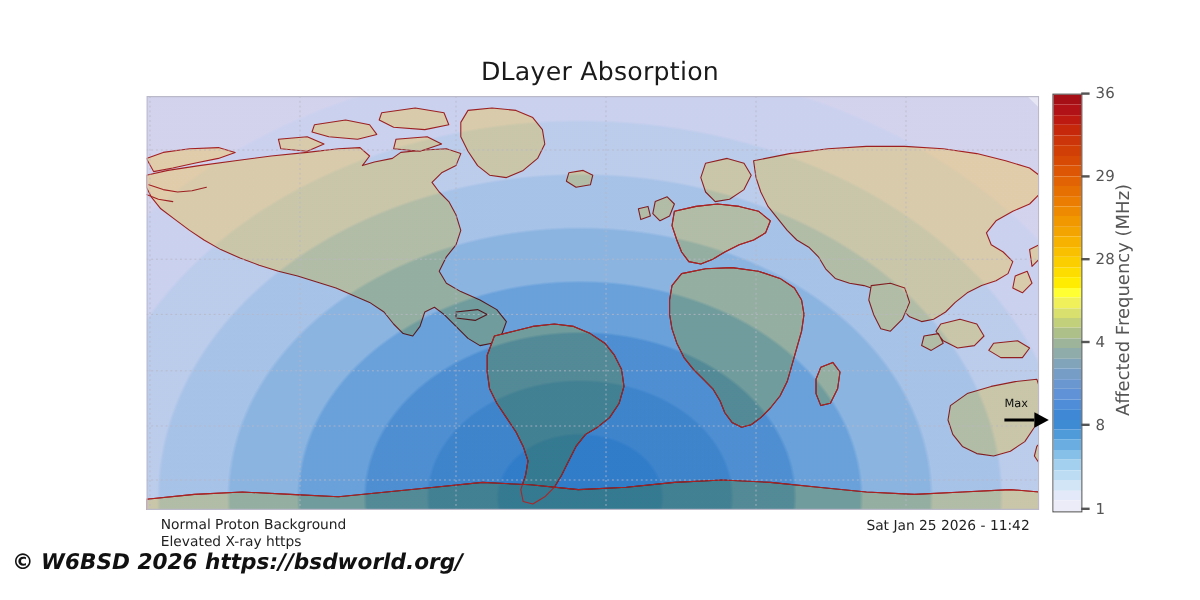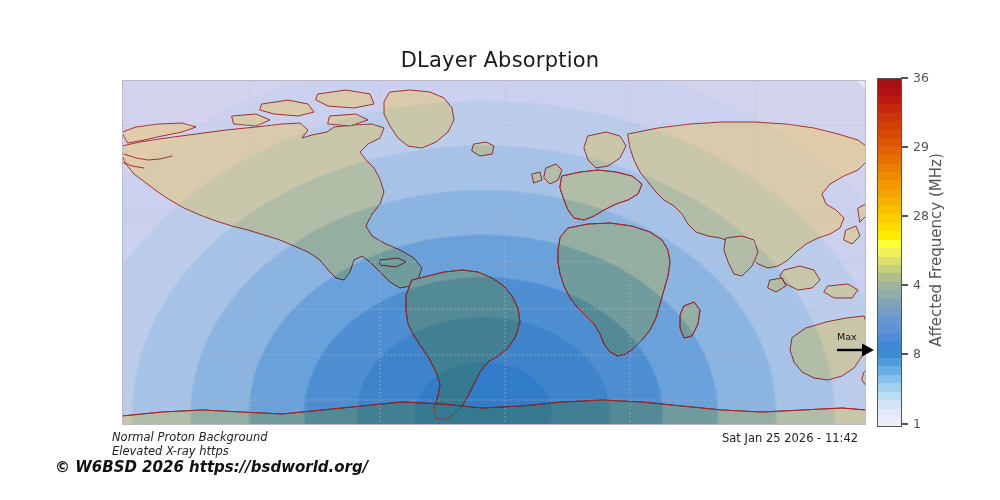--- a/index.html
+++ b/index.html
@@ -57,28 +57,28 @@
     position:absolute;left:836px;top:332px;width:44px;height:28px;
     pointer-events:none;
   }
   .max-marker .mx-text{
     position:absolute;left:1px;top:0;font-size:9.5px;color:#111;line-height:1;
     font-family:"DejaVu Sans","Liberation Sans",sans-serif;
   }
 
   
   .note{
-    position:absolute;left:112px;font-size:11.5px;color:#222;line-height:1.25;font-style:italic;
+    position:absolute;left:134px;font-size:11.5px;color:#222;line-height:1.25;
   }
   .note-1{top:430px;}
   .note-2{top:444px;}
   .stamp{position:absolute;left:722px;top:431px;font-size:11.5px;color:#222;}
   .footer{
-    position:absolute;left:10px;top:458px;font-size:15px;color:#111;
-    font-style:italic;font-weight:600;margin-left:45px;
+    position:absolute;left:10px;top:458px;font-size:18px;color:#111;
+    font-style:italic;font-weight:600;
   }
 </style>
 </head>
 <body>
 
 <div id="root">
 
   <div class="title">DLayer Absorption</div>
 
   <div class="map-frame">

